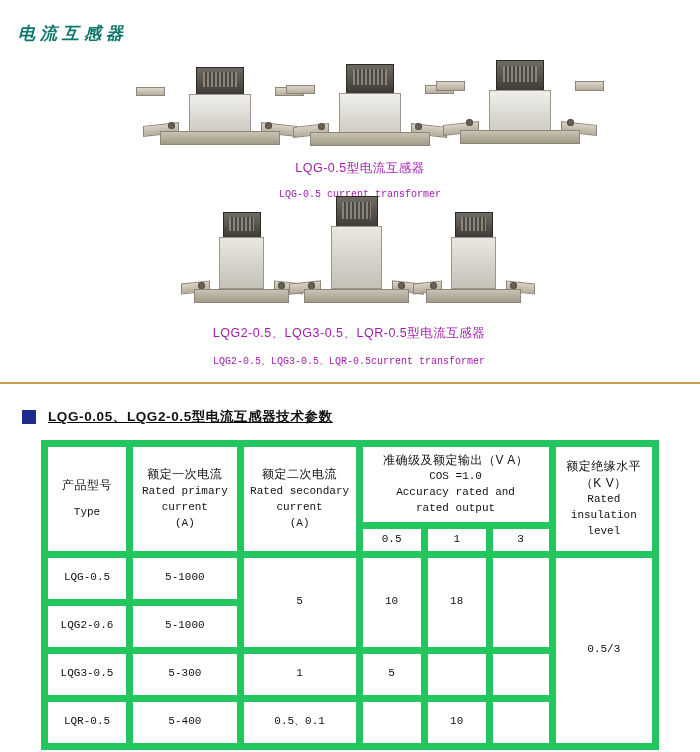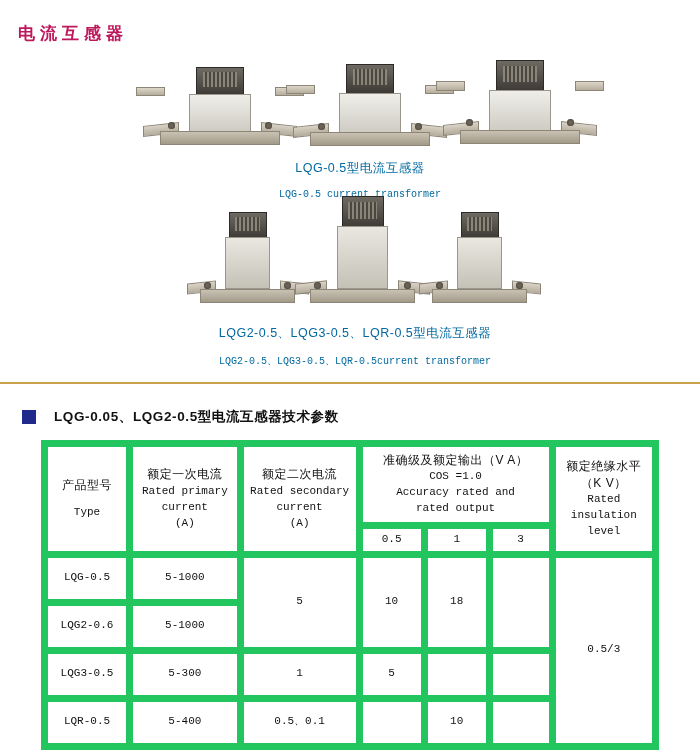--- a/index.html
+++ b/index.html
@@ -13,28 +13,29 @@
   }
 
   
   .page-title {
     position:absolute;
     left:18px; top:22px;
     font-family:"Liberation Sans", sans-serif;
     font-size:17px;
     font-weight:bold;
     letter-spacing:5px;
-    color:#be185d;
+    color:#0f766e;
+    font-style:italic;
   }
 
   
   .photo-block { position:absolute; }
 
   #photos-row1 { left:160px; top:50px; width:400px; height:110px; }
-  #photos-row2 { left:190px; top:195px; width:330px; height:130px; }
+  #photos-row2 { left:184px; top:195px; width:330px; height:130px; }
 
   
   .xf { position:absolute; }
   .xf .base {
     position:absolute; left:0; bottom:0; width:100%; height:14px;
     background:linear-gradient(#c9c2b3,#a39a89);
     border:1px solid #8d8577;
   }
   .xf .bracket-l, .xf .bracket-r {
     position:absolute; bottom:10px; width:30%; height:11px;
@@ -76,21 +77,21 @@
     background:linear-gradient(#e9e7e0,#c4c1b7);
   }
   .xf.vert .core {
     left:30%; bottom:calc(14px + 56%); width:40%; height:30%;
   }
 
   .caption {
     position:absolute;
     width:100%;
     text-align:center;
-    color:#0369a1;
+    color:#a21caf;
   }
   .cap-cn {
     font-family:"Liberation Sans", sans-serif;
     font-size:12.5px;
     letter-spacing:0.5px;
   }
   .cap-en {
     font-family:"Liberation Mono", monospace;
     font-size:10px;
     letter-spacing:0;
@@ -99,21 +100,21 @@
 
   
   .divider {
     position:absolute; left:0; top:382px; width:700px; height:2px;
     background:#c9a24a;
   }
 
   
   .section-head {
     position:absolute; left:22px; top:408px;
-    display:flex; align-items:center; gap:18px;
+    display:flex; align-items:center; gap:12px;text-decoration:underline;
   }
   .section-head .sq {
     width:14px; height:14px; background:#1f2a8c;
   }
   .section-head .txt {
     font-family:"Liberation Sans", sans-serif;
     font-size:13.5px; font-weight:bold; color:#111;
     letter-spacing:0.6px;
   }
 

